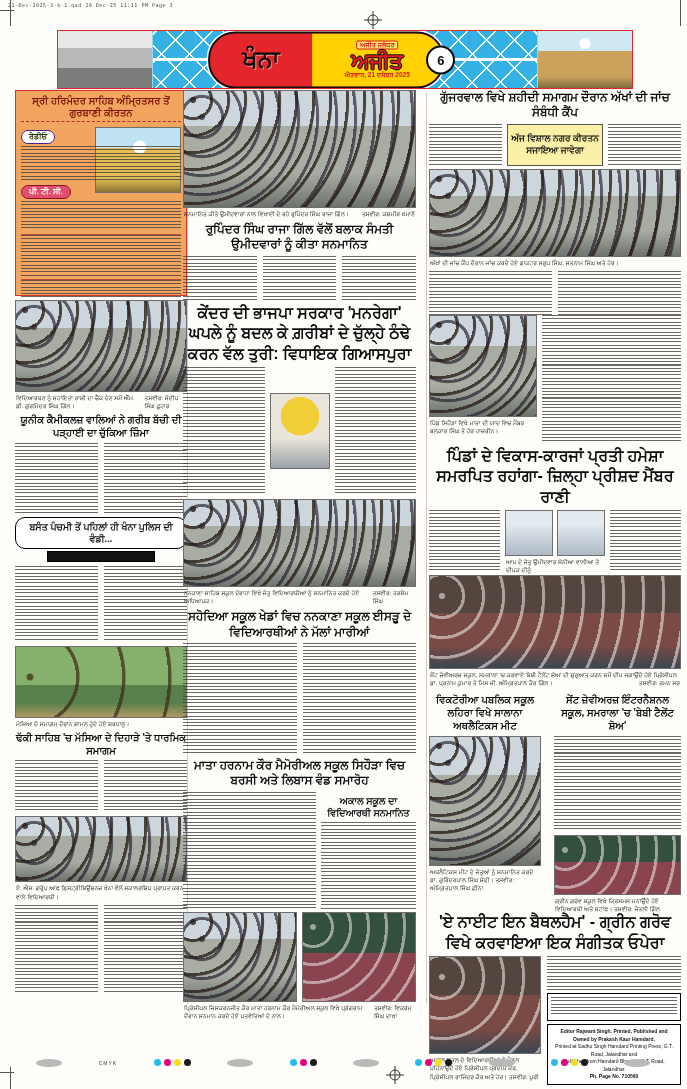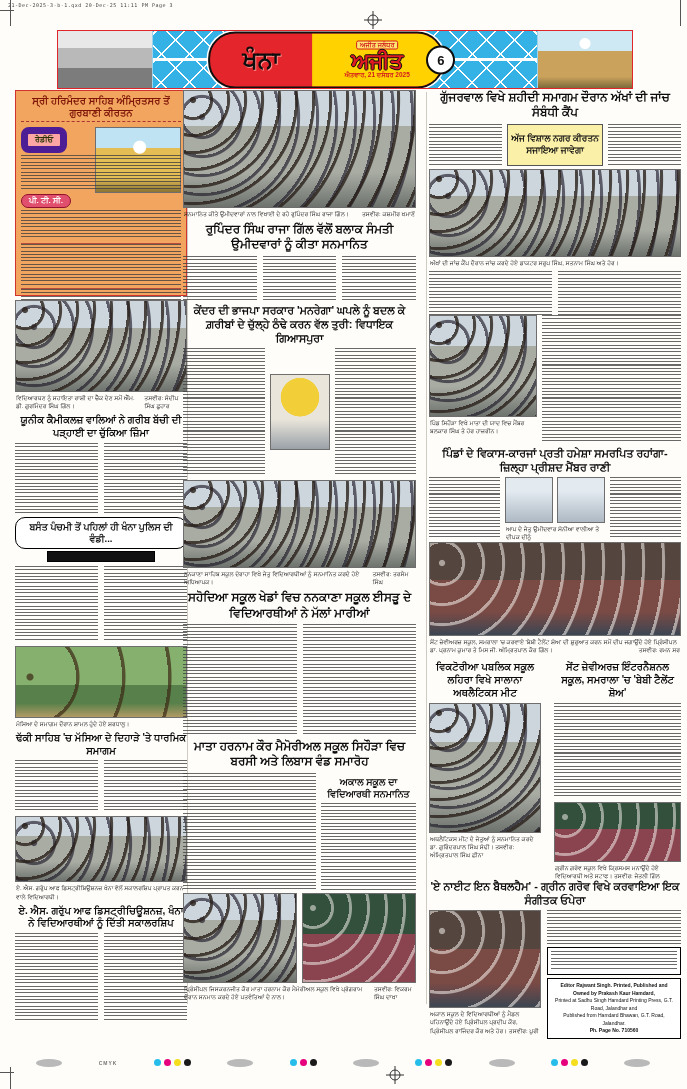--- a/index.html
+++ b/index.html
@@ -16,42 +16,42 @@
   .mh-photo.bw{background:linear-gradient(180deg,#e8e8e8 0 30%,#b9b9b9 30% 65%,#7c7c7c 65% 100%);}
   .mh-photo.temple{background:
       radial-gradient(circle at 50% 22%, #fff 0 5px, rgba(255,255,255,0) 6px),
       linear-gradient(180deg,#cfe9f4 0 35%,#caa25c 35% 80%,#7d6a3a 100%);border-left:1px solid #9bd4ec;border-right:none;}
   .mh-band{position:relative;flex:1;background-color:#35b2e5;background-image:
       repeating-linear-gradient(45deg, rgba(255,255,255,0) 0 9px, #fff 9px 10.5px, rgba(255,255,255,0) 10.5px 20px),
       repeating-linear-gradient(-45deg, rgba(255,255,255,0) 0 9px, #fff 9px 10.5px, rgba(255,255,255,0) 10.5px 20px),
       linear-gradient(180deg, rgba(255,255,255,0) 0 47%, #fff 47% 53%, rgba(255,255,255,0) 53% 100%);}
   .capsule{position:absolute;left:50%;top:50%;transform:translate(-58%,-50%);width:232px;height:53px;border-radius:27px;
       background:#e4262c;border:2px solid #101010;display:flex;overflow:hidden;box-shadow:0 0 0 1.5px #fff;}
-  .cap-left{flex:0 0 44%;display:flex;align-items:center;justify-content:center;}
+  .cap-left{flex:0 0 44%;display:flex;align-items:center;justify-content:center;font-family:Liberation Mono, monospace;}
   .cap-left .edition{font-size:24px;font-weight:bold;color:#0d0d0d;text-shadow:1px 1px 0 #ff8a8a;}
   .cap-right{flex:1;background:#ffd200;display:flex;flex-direction:column;align-items:center;justify-content:center;line-height:1.05;}
   .paper-small{font-size:6.5px;font-weight:bold;color:#d21a20;border:1px solid #d21a20;padding:0 3px;border-radius:2px;background:#ffe671;}
   .paper-name{font-size:21px;font-weight:bold;color:#e01b22;text-shadow:-1px 0 #111,0 1px #111,1px 0 #111,0 -1px #111;}
   .date-line{font-size:6.5px;font-weight:bold;color:#d21a20;}
   .page-circle{position:absolute;left:67%;top:50%;transform:translate(16px,-50%);width:25px;height:25px;border-radius:50%;
       background:#fff;border:2px solid #0d0d0d;display:flex;align-items:center;justify-content:center;font-size:13px;font-weight:bold;color:#111;}
   
   .col{position:absolute;top:90px;}
   .col1{left:15px;width:172px;}
   .col2{left:183px;width:233px;}
   .col3{left:429px;width:252px;}
   .vrule{position:absolute;top:92px;width:1px;height:912px;background:#cfcac2;}
   
   .txt{background-image:repeating-linear-gradient(#3f3f3f 0px,#3f3f3f 1px,rgba(0,0,0,0) 1px,rgba(0,0,0,0) 3.3px);opacity:.78;}
   .cols{display:flex;gap:6px;}
   .cols>.txt{flex:1;}
   
   .hl{font-weight:bold;text-align:center;color:#0c0c0c;line-height:1.28;margin:3px 0;}
   .hl.h12{font-size:12px;}
-  .hl.h11{font-size:11px;}
+  .hl.h11{font-size:16px;}
   .hl.h10{font-size:10px;}
   .hl.h9{font-size:9.5px;}
   
   .ph{position:relative;border:1px solid #6e6e6e;background:linear-gradient(180deg,#cdd6db 0 35%,#9aa09b 35% 100%);}
   .crowd{background-image:
       repeating-radial-gradient(circle at 9px 9px, rgba(42,32,26,.8) 0 2.6px, rgba(42,32,26,0) 3.6px 17px),
       repeating-radial-gradient(circle at 18px 26px, rgba(30,26,40,.65) 0 2.6px, rgba(30,26,40,0) 3.6px 19px),
       linear-gradient(180deg,#ccd6dc 0 30%,#a8aca3 30% 70%,#6e736e 100%);}
   .ph-temple-s{background:
       radial-gradient(circle at 52% 30%, #fff 0 6px, rgba(255,255,255,0) 7px),
@@ -68,21 +68,21 @@
       linear-gradient(180deg,#54453f 0 40%,#7a4a45 40% 75%,#3c4652 100%);}
   .ph-xmas{background:
       repeating-radial-gradient(circle at 10px 14px, rgba(240,235,230,.55) 0 2.5px, rgba(240,235,230,0) 3.5px 18px),
       linear-gradient(180deg,#32503c 0 45%,#8a4450 45% 100%);}
   .caption{font-size:6px;line-height:1.35;color:#111;margin:2px 1px 4px;}
   .cap-row{display:flex;justify-content:space-between;gap:6px;}
   
   .gurbani{border:1.5px solid #d0342c;background:#f2a55f;padding:4px 5px 5px;height:206px;box-sizing:border-box;}
   .gurbani .title{font-size:10px;font-weight:bold;text-align:center;color:#7e1508;border-bottom:1px dashed #a33;padding-bottom:2px;margin-bottom:3px;}
   .badge{display:inline-block;font-size:8px;font-weight:bold;padding:1px 7px;border-radius:8px;margin:2px 0;}
-  .badge.radio{background:#fca5a5;color:#273400;border:7px solid #4c1d95;}
+  .badge.radio{background:#ffffff;color:#273400;border:1px solid #4c1d95;}
   .badge.ptc{background:#e0506e;color:#fff;border:1px solid #90112c;}
   .g-temple{float:right;width:84px;height:64px;margin:2px 0 3px 4px;}
   
   .roundbox{border:1.6px solid #000;border-radius:10px;padding:3px 6px;font-size:9.5px;font-weight:bold;text-align:center;background:#fff;}
   .minibox{width:62%;height:9px;margin:2px auto 0;border:1px solid #000;background:#111;}
   .yellowbox{background:#fbf0a8;border:1px solid #555;font-size:9px;font-weight:bold;text-align:center;
       display:flex;align-items:center;justify-content:center;padding:3px;line-height:1.3;}
   .smallbox{border:1px solid #000;background:#fff;padding:3px;}
   .pubbox{border:1.2px solid #000;background:#fff;padding:3px 4px;font-size:5px;line-height:1.5;text-align:center;}
   .pubbox .b{font-weight:bold;}
@@ -183,21 +183,20 @@
     <div class="caption">ਮੱਸਿਆ ਦੇ ਸਮਾਗਮ ਦੌਰਾਨ ਸ਼ਾਮਲ ਹੁੰਦੇ ਹੋਏ ਸ਼ਰਧਾਲੂ।</div>
     <div class="hl h10">ਢੱਕੀ ਸਾਹਿਬ 'ਚ ਮੱਸਿਆ ਦੇ ਦਿਹਾੜੇ 'ਤੇ ਧਾਰਮਿਕ ਸਮਾਗਮ</div>
     <div class="cols" style="height:52px">
         <div class="txt"></div>
         <div class="txt"></div>
       </div>
 
     <div class="gap4"></div>
     <div class="ph crowd" style="height:64px"></div>
     <div class="caption">ਏ. ਐਸ. ਗਰੁੱਪ ਆਫ ਡਿਸਟ੍ਰੀਬਿਊਸ਼ਨਜ਼ ਖੰਨਾ ਵੱਲੋਂ ਸਕਾਲਰਸ਼ਿਪ ਪ੍ਰਾਪਤ ਕਰਨ ਵਾਲੇ ਵਿਦਿਆਰਥੀ।</div>
-    <div class="hl h10">ਏ. ਐਸ. ਗਰੁੱਪ ਆਫ ਡਿਸਟ੍ਰੀਚਿਊਸ਼ਨਜ਼, ਖੰਨਾ ਨੇ ਵਿਦਿਆਰਥੀਆਂ ਨੂੰ ਦਿੱਤੀ ਸਕਾਲਰਸ਼ਿਪ</div>
     <div class="cols" style="height:88px">
         <div class="txt"></div>
         <div class="txt"></div>
       </div>
   </div>
 
   <div class="col col2">
 
     <div class="ph crowd" style="height:116px"></div>
     <div class="caption cap-row">

